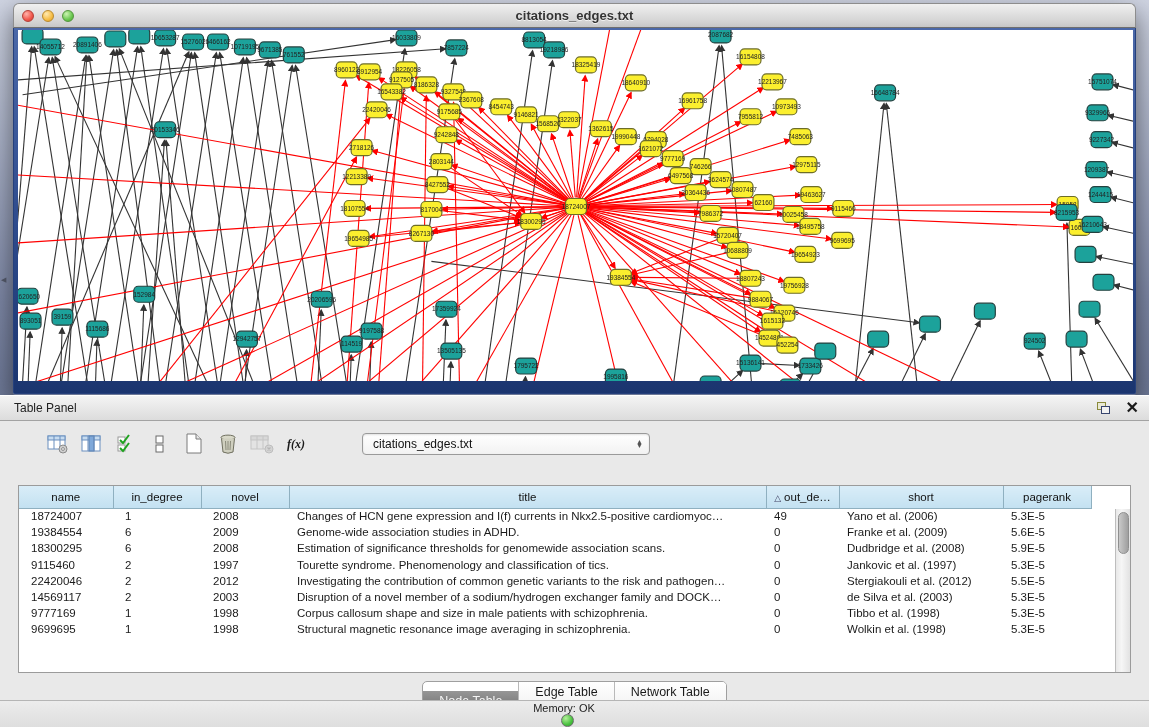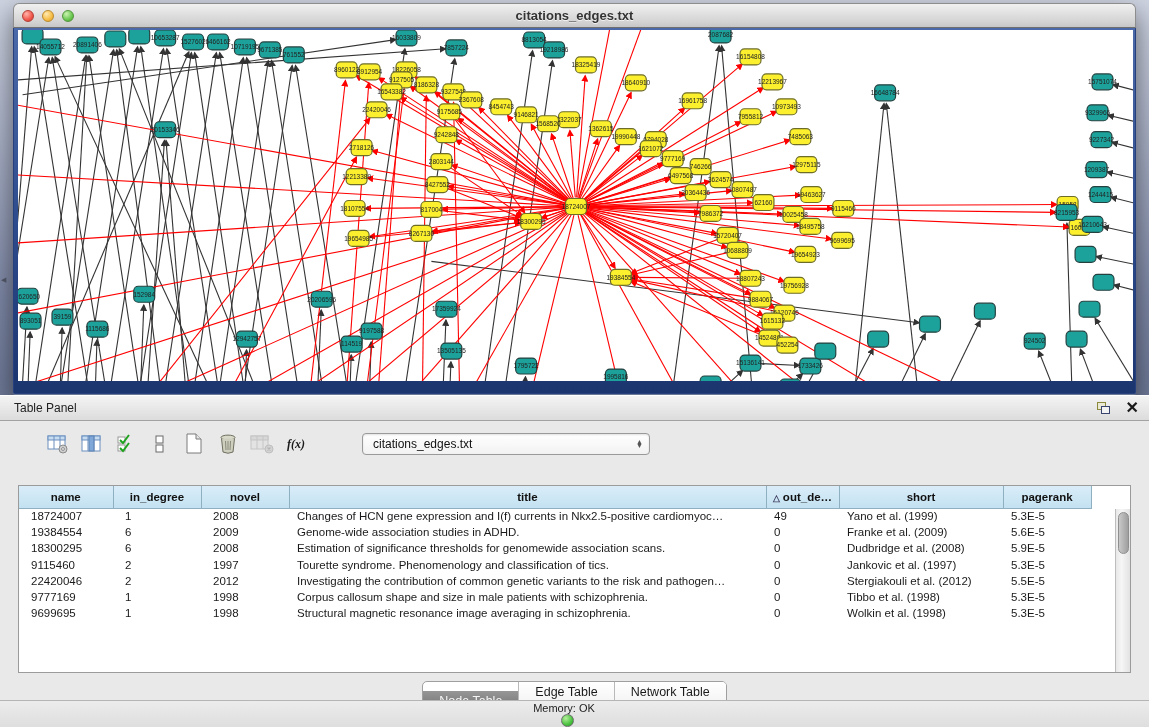--- a/index.html
+++ b/index.html
@@ -57,21 +57,21 @@
   .stepper span { font-size:7px; color:#555; }
 
   
   .table-wrap { position:absolute; left:18px; top:90px; width:1113px; height:188px;
     background:#fff; border:1px solid #9b9b9b; overflow:hidden; }
   table.data { border-collapse:collapse; table-layout:fixed; width:1072px; font-size:11.5px; color:#1a1a1a; }
   col.c0{width:94px} col.c1{width:88px} col.c2{width:88px} col.c3{width:477px}
   col.c4{width:73px} col.c5{width:164px} col.c6{width:88px}
   thead th { height:22px; background:linear-gradient(180deg,#d9edf8,#c3e1f1);
     border-right:1px solid #8fb0c0; border-bottom:1px solid #8fb0c0;
-    font-weight:bold; font-size:11.5px; color:#111; text-align:center;
+    font-weight:normal; font-size:11.5px; color:#111; text-align:center;
     overflow:hidden; white-space:nowrap; cursor:pointer; }
   thead th .sort { color:#446; font-size:9px; margin-right:3px; }
   tbody td { height:16.2px; padding:0 6px 0 12px; white-space:nowrap; overflow:hidden;
     text-overflow:ellipsis; }
   tbody td.t3,tbody td.t4,tbody td.t5,tbody td.t6 { padding-left:8px; }
   .vscroll { position:absolute; right:0; top:23px; width:15px; height:165px;
     background:linear-gradient(90deg,#e8e8e8,#f6f6f6 40%,#e2e2e2); border-left:1px solid #bdbdbd; }
   .vthumb { position:absolute; left:2px; top:3px; width:11px; height:42px; border-radius:6px;
     background:linear-gradient(90deg,#c9c9c9,#9f9f9f); border:1px solid #8f8f8f; cursor:pointer; }
 
@@ -852,21 +852,21 @@
             <th>pagerank</th>
           </tr>
         </thead>
       <tbody id="body-rows">
           <tr>
             <td class="t0">18724007</td>
             <td class="t1">1</td>
             <td class="t2">2008</td>
             <td class="t3">Changes of HCN gene expression and I(f) currents in Nkx2.5-positive cardiomyoc…</td>
             <td class="t4">49</td>
-            <td class="t5">Yano et al. (1999)</td>
+            <td class="t5">Yano et al. (2006)</td>
             <td class="t6">5.3E-5</td>
           </tr>
           <tr>
             <td class="t0">19384554</td>
             <td class="t1">6</td>
             <td class="t2">2009</td>
             <td class="t3">Genome-wide association studies in ADHD.</td>
             <td class="t4">0</td>
             <td class="t5">Franke et al. (2009)</td>
             <td class="t6">5.6E-5</td>
@@ -892,20 +892,29 @@
           <tr>
             <td class="t0">22420046</td>
             <td class="t1">2</td>
             <td class="t2">2012</td>
             <td class="t3">Investigating the contribution of common genetic variants to the risk and pathogen…</td>
             <td class="t4">0</td>
             <td class="t5">Stergiakouli et al. (2012)</td>
             <td class="t6">5.5E-5</td>
           </tr>
           <tr>
+            <td class="t0">14569117</td>
+            <td class="t1">2</td>
+            <td class="t2">2003</td>
+            <td class="t3">Disruption of a novel member of a sodium/hydrogen exchanger family and DOCK…</td>
+            <td class="t4">0</td>
+            <td class="t5">de Silva et al. (2003)</td>
+            <td class="t6">5.3E-5</td>
+          </tr>
+          <tr>
             <td class="t0">9777169</td>
             <td class="t1">1</td>
             <td class="t2">1998</td>
             <td class="t3">Corpus callosum shape and size in male patients with schizophrenia.</td>
             <td class="t4">0</td>
             <td class="t5">Tibbo et al. (1998)</td>
             <td class="t6">5.3E-5</td>
           </tr>
           <tr>
             <td class="t0">9699695</td>

